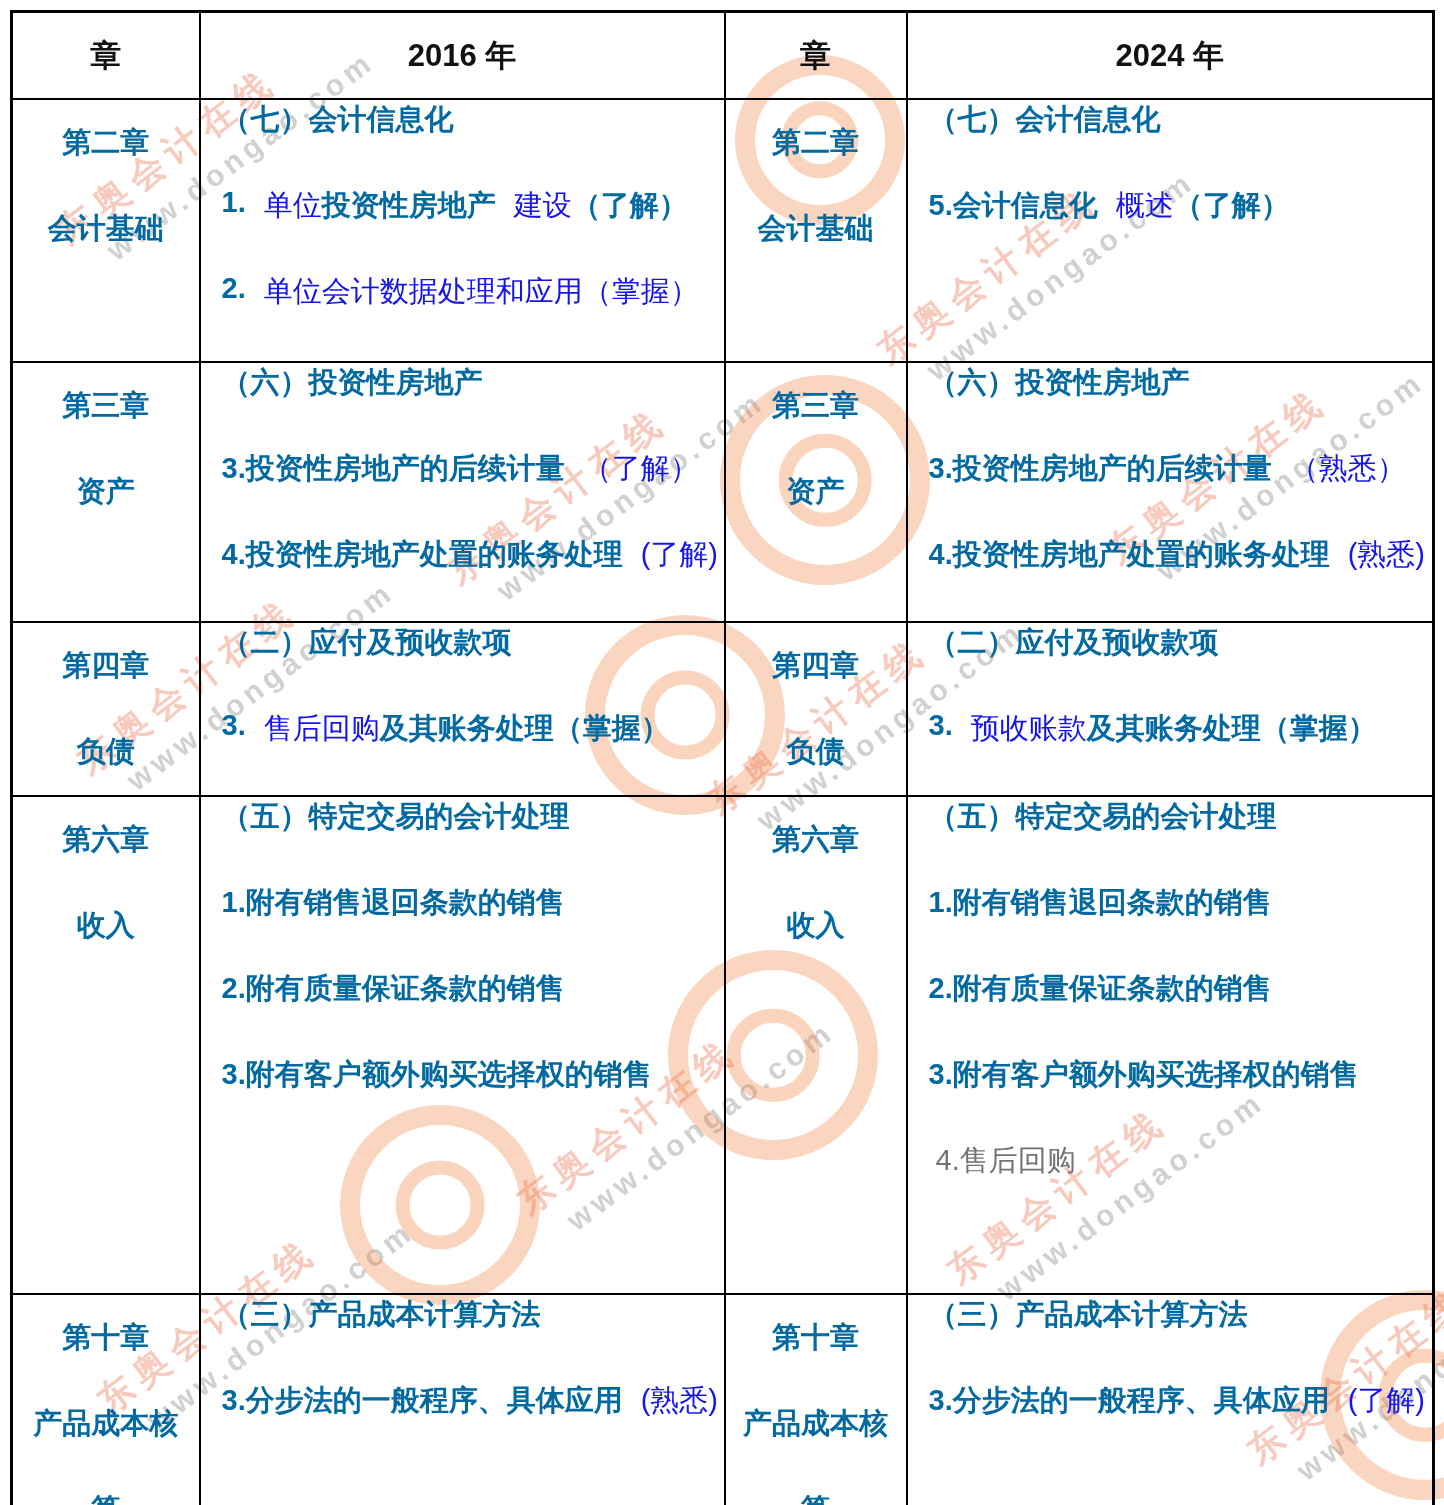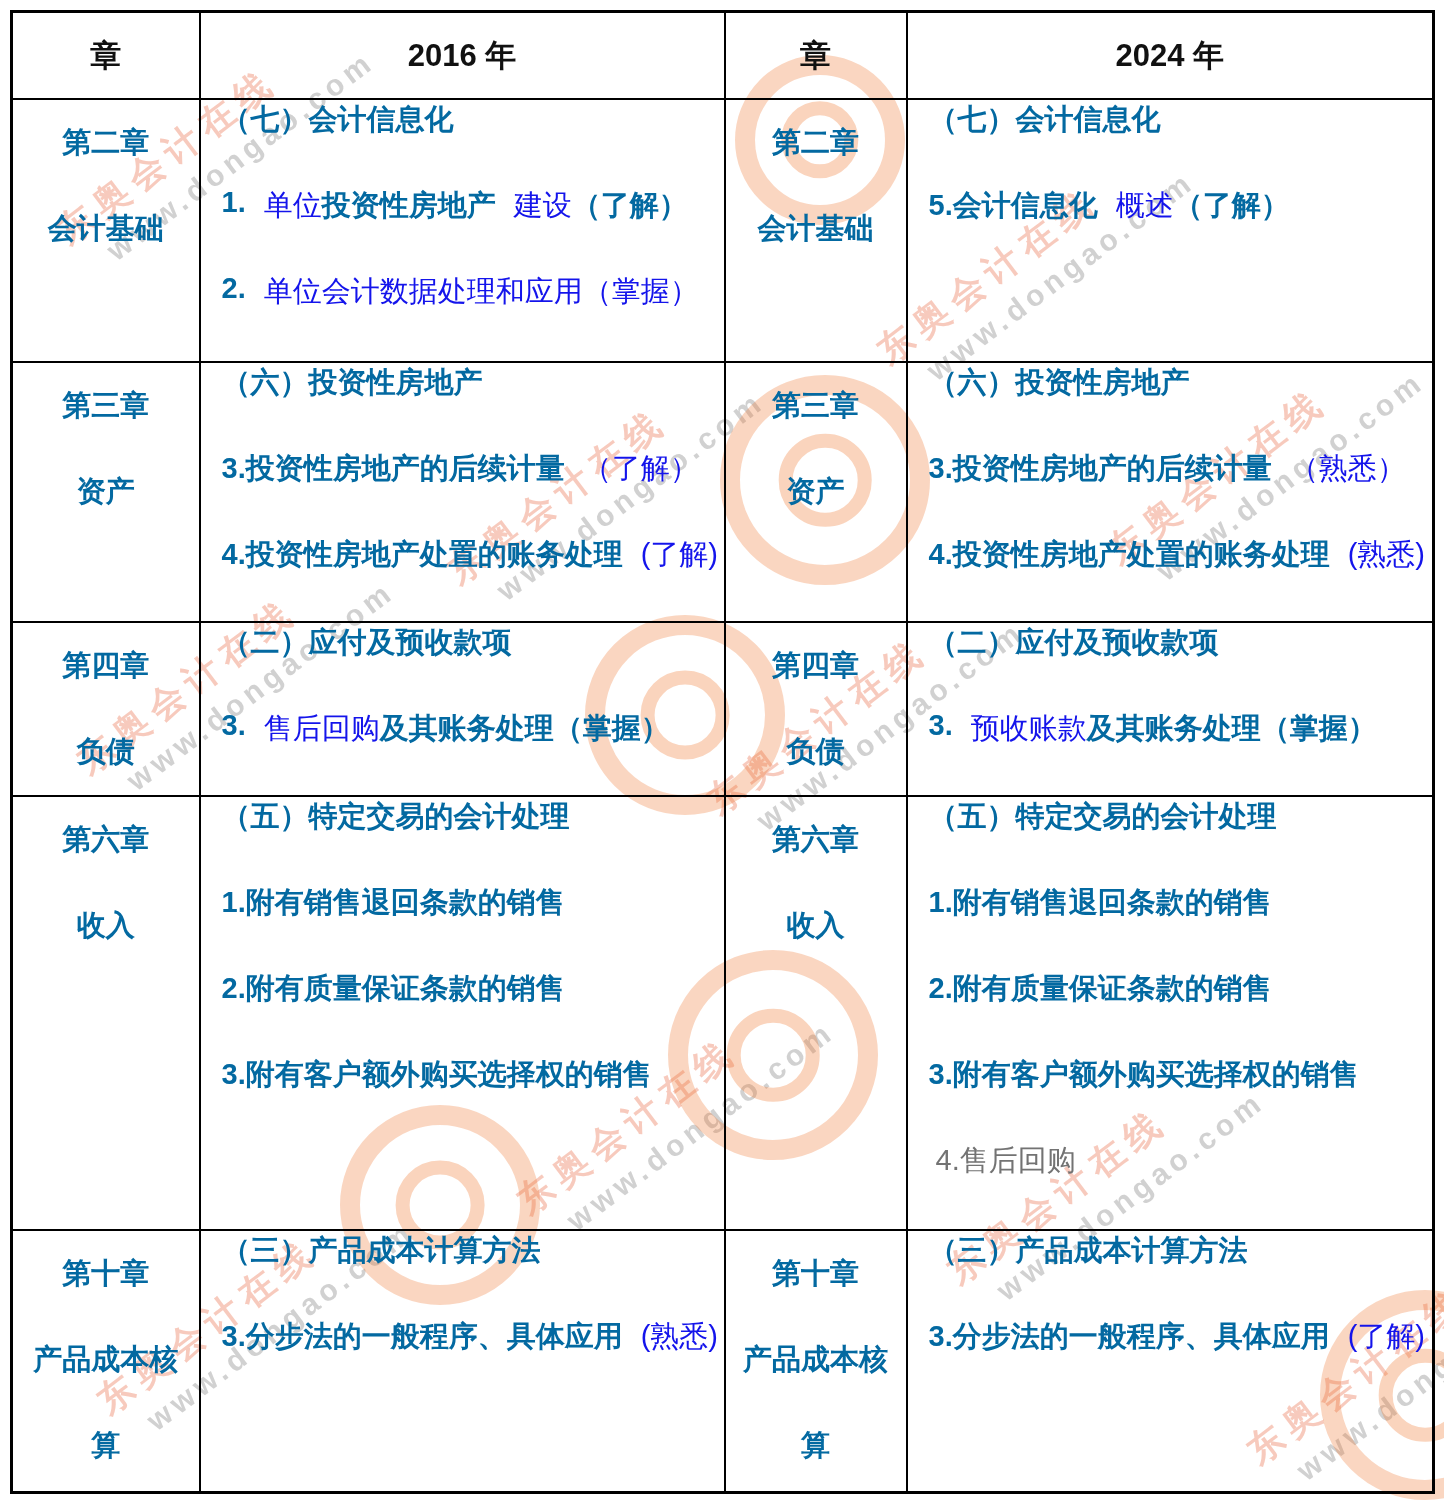--- a/index.html
+++ b/index.html
@@ -227,21 +227,21 @@
           <div class="line">
             <span class="seg-k">（二）应付及预收款项</span>
           </div>
           <div class="line">
             <span class="seg-k">3.</span>
             <span class="seg-b">预收账款</span>
             <span class="seg-k">及其账务处理（掌握）</span>
           </div>
         </td>
       </tr>
-      <tr style="height: 434px;">
+      <tr style="height: 498px;">
         <td class="chapter">
           <div class="line">
             <span class="seg-k">第六章</span>
           </div>
           <div class="line">
             <span class="seg-k">收入</span>
           </div>
         </td>
         <td class="content">
           <div class="line">

